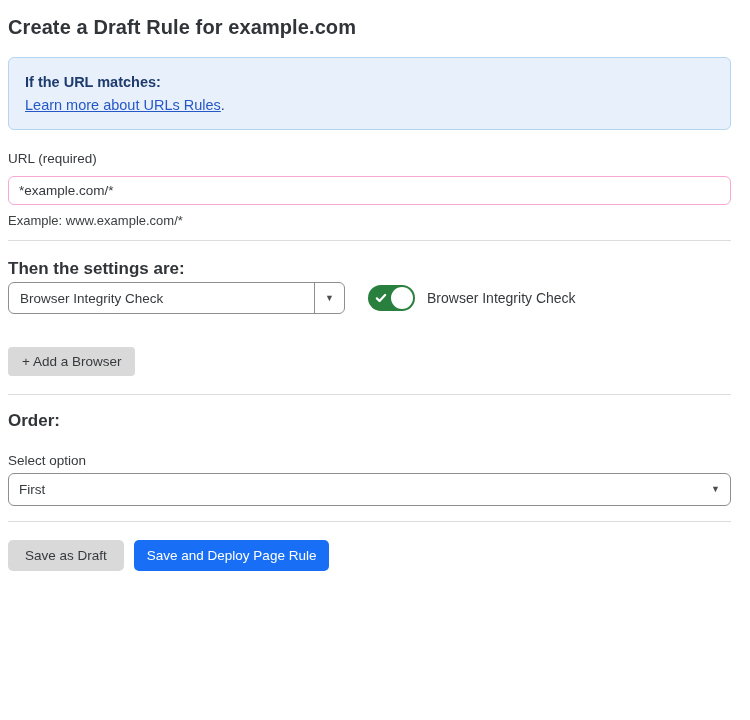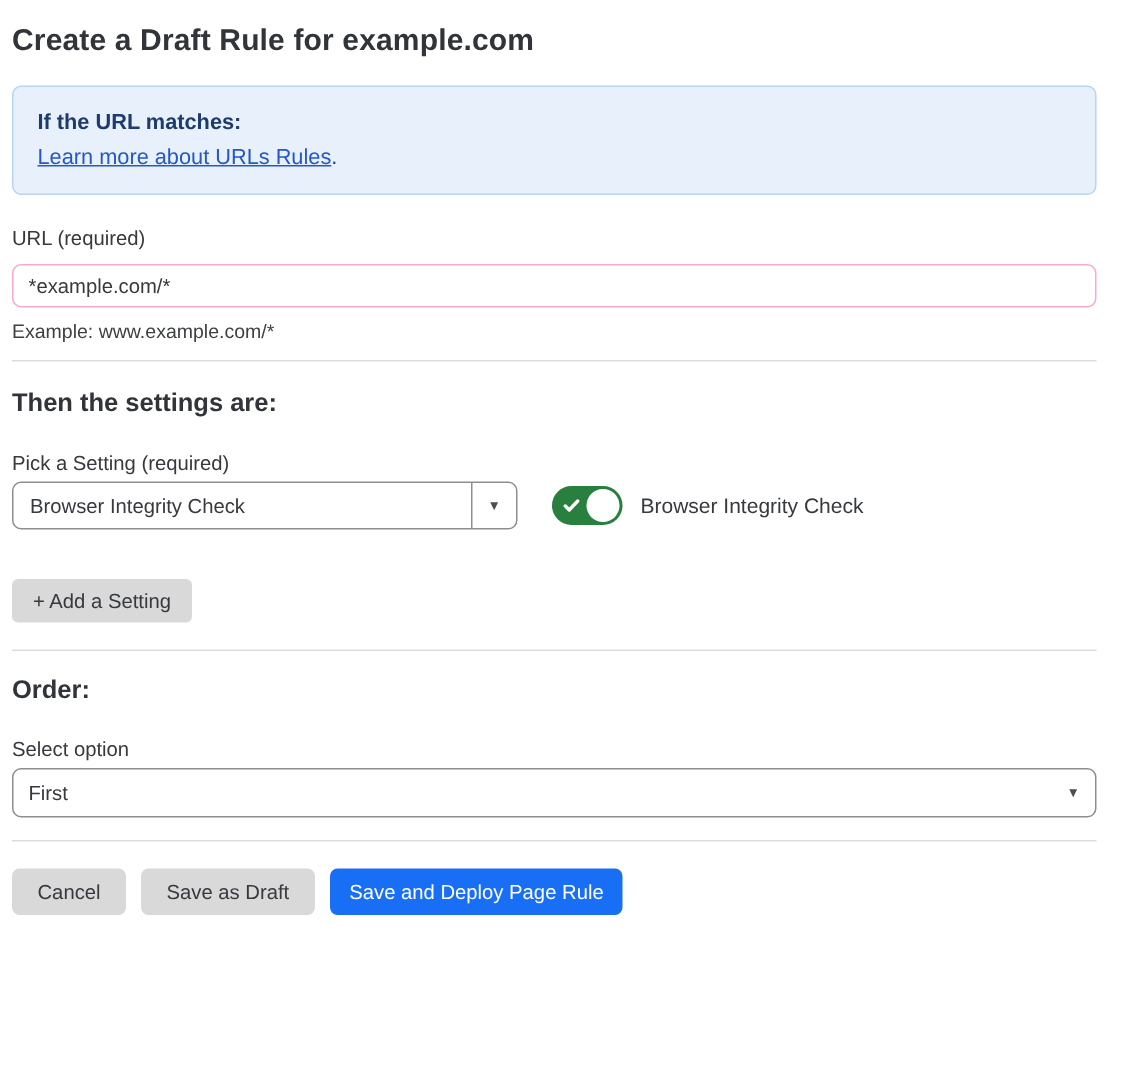--- a/index.html
+++ b/index.html
@@ -220,53 +220,51 @@
   <div class="url-field">
     <label class="field-label url-label">URL (required)</label>
     <input class="text-input" type="text" value="*example.com/*" style="">
     <div class="field-hint">Example: www.example.com/*</div>
   </div>
 
   <hr class="divider divider-1">
 
   <h2 class="section-heading settings-heading">Then the settings are:</h2>
 
-  <label class="field-label picker-label">Pick a Setting (required)</label>
 
   <div class="setting-row">
     <div class="select-box setting-select">
       <span class="select-value">Browser Integrity Check</span>
       <span class="select-arrow-section">
         <span class="arrow-glyph">▼</span>
       </span>
     </div>
     <div class="toggle" role="switch" aria-checked="true">
       <svg class="check" viewBox="0 0 16 16">
         <path d="M2.5 8.5l3.5 3.5L13.5 4" stroke="#ffffff" stroke-width="3" fill="none" stroke-linecap="round" stroke-linejoin="round"></path>
       </svg>
       <span class="knob"></span>
     </div>
     <span class="toggle-label">Browser Integrity Check</span>
   </div>
 
-  <button class="btn btn-gray add-setting-btn">+ Add a Setting</button>
+  <button class="btn btn-gray add-setting-btn">+ Add a Browser</button>
 
   <hr class="divider divider-2">
 
   <h2 class="section-heading order-heading">Order:</h2>
 
   <label class="field-label order-select-label">Select option</label>
 
   <div class="select-box order-select">
     <span class="select-value">First</span>
     <span class="arrow-glyph">▼</span>
   </div>
 
 
   <hr class="divider divider-3">
 
   <div class="actions">
-    <button class="btn btn-gray cancel-btn">Cancel</button>
     <button class="btn btn-gray save-draft-btn">Save as Draft</button>
     <button class="btn btn-primary save-deploy-btn">Save and Deploy Page Rule</button>
   </div>
 
 </div>
 
 </body></html>

